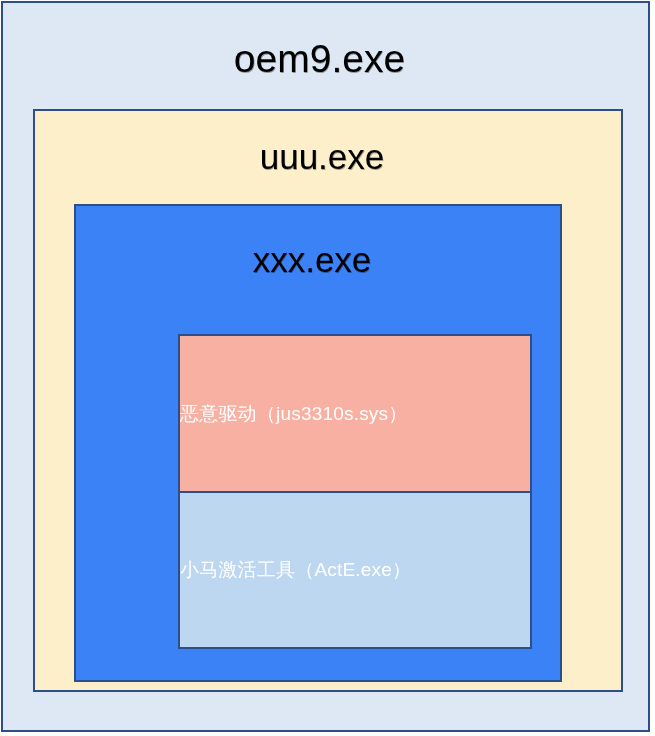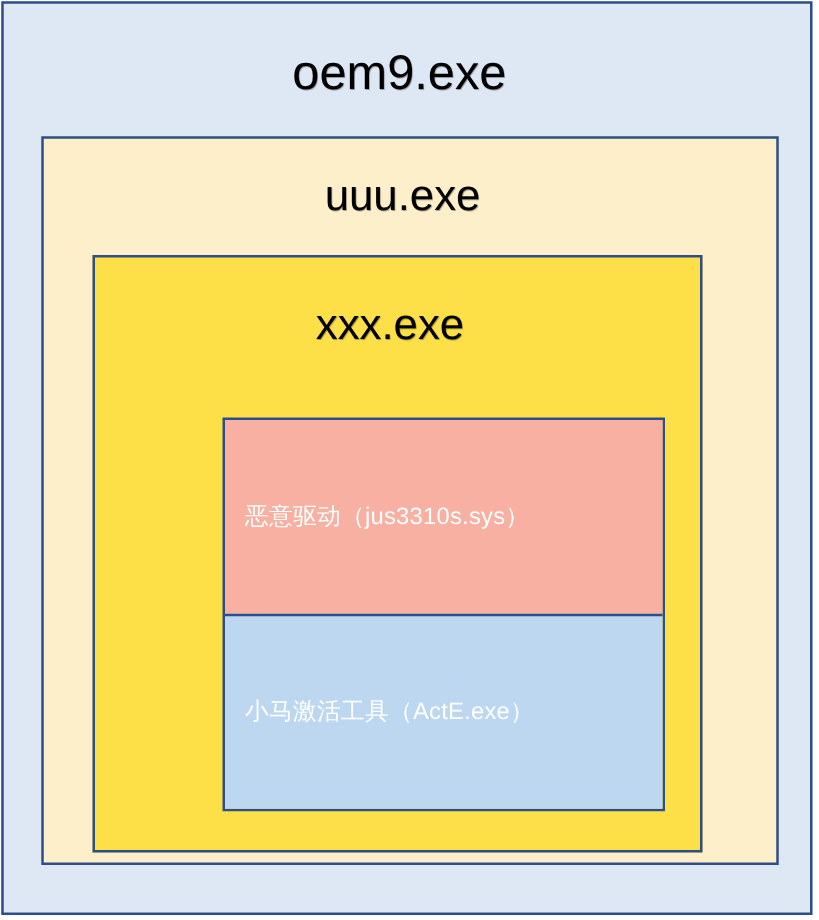--- a/index.html
+++ b/index.html
@@ -47,21 +47,21 @@
   }
 
   
   .box-level3 {
     position: absolute;
     left: 39px;
     top: 93px;
     width: 488px;
     height: 478px;
     box-sizing: border-box;
-    background: #fde047;
+    background: #3b82f6;
     border: 2px solid #2E4E8A;
   }
 
   
   .box-group {
     position: absolute;
     left: 102px;
     top: 128px;
     width: 354px;
     height: 315px;
@@ -87,21 +87,20 @@
   .leaf-activation-tool {
     background: #BDD7F0;
     height: 157px;
     border-top: 2px solid #2E4E8A;
   }
 
   .leaf-label {
     color: #FFFFFF;
     font-size: 19px;
     line-height: 1.25;
-    padding-left: 16px;
     padding-right: 10px;
     letter-spacing: 0.2px;
     white-space: nowrap;
   }
 
   
   .box-title {
     position: absolute;
     left: 0;
     right: 12px;

